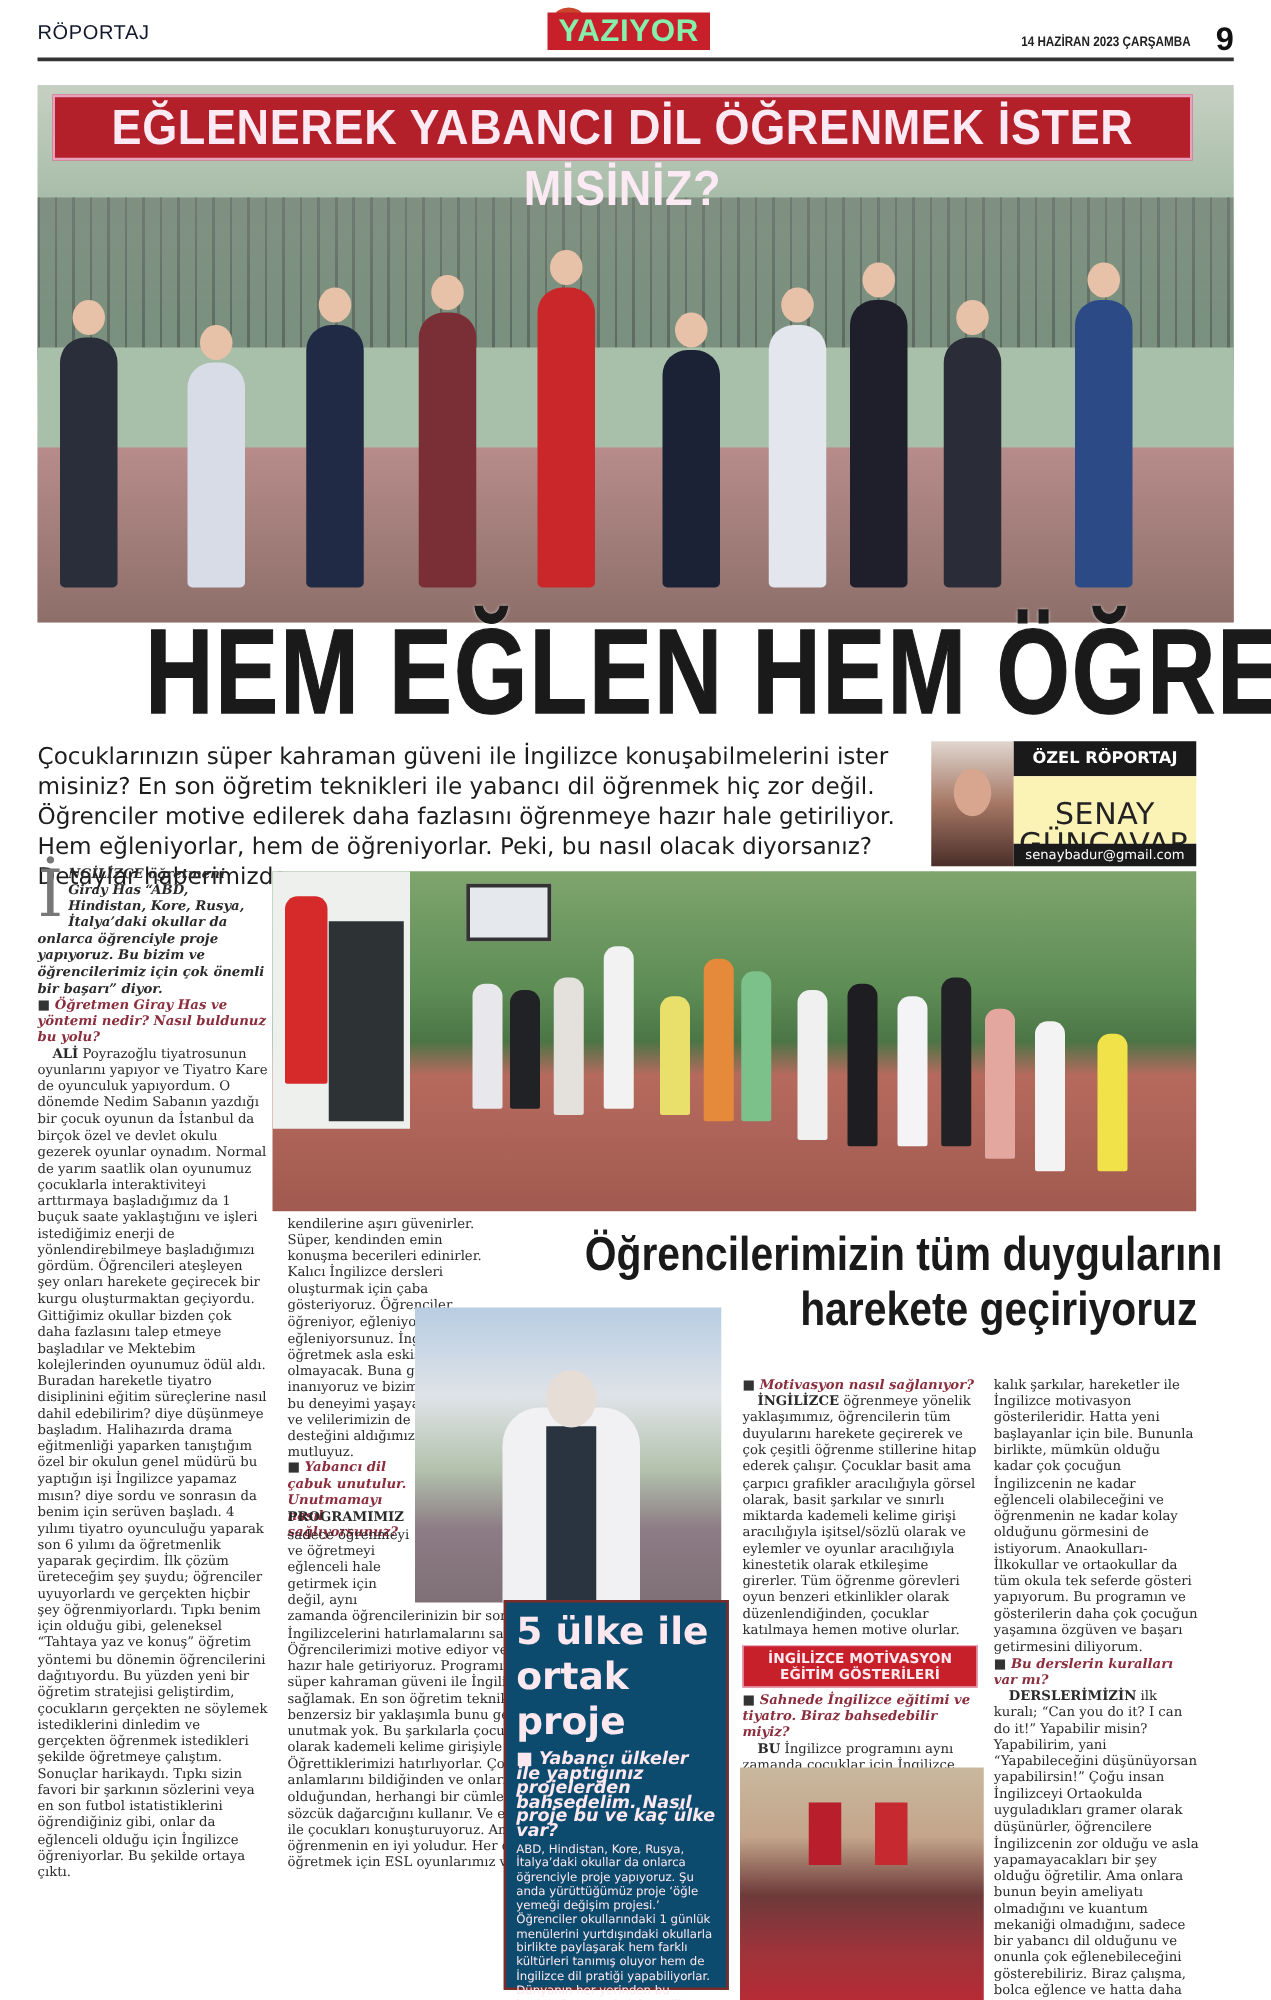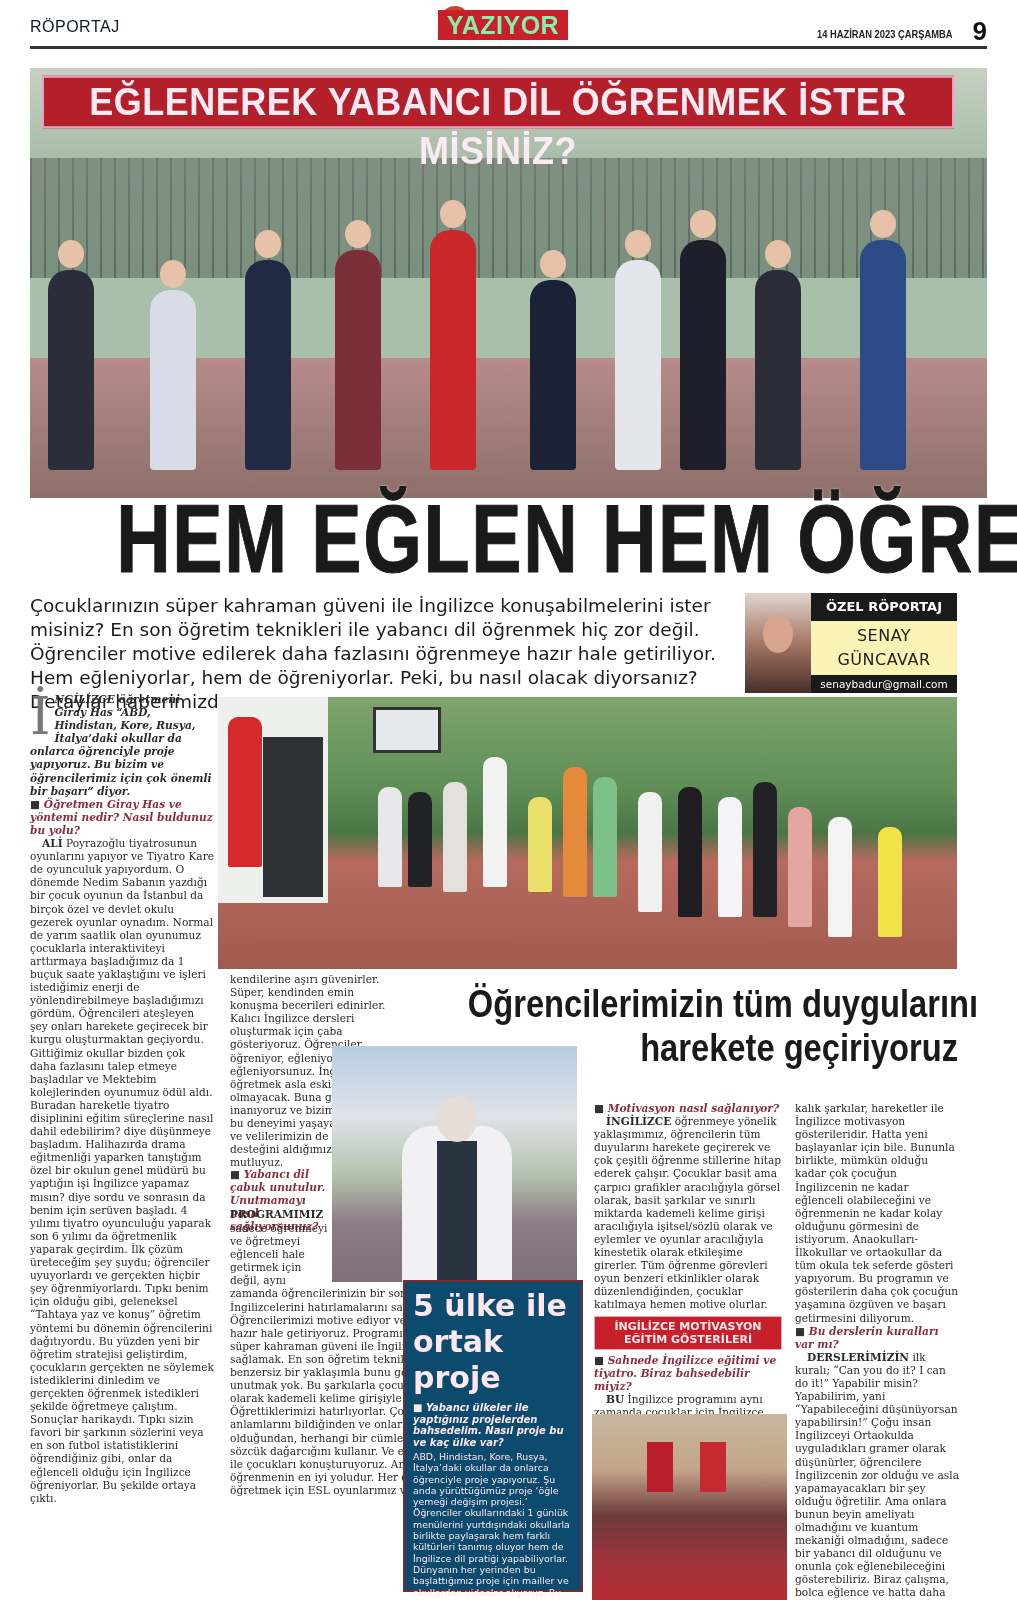--- a/index.html
+++ b/index.html
@@ -21,21 +21,21 @@
 #hero .kid{position:absolute;bottom:28px;width:46px;border-radius:20px 20px 4px 4px}
 #hero .kid::before{content:"";position:absolute;left:10px;top:-30px;width:26px;height:28px;border-radius:50%;background:#e8c2a8}
 #banner{left:42px;top:78px;width:912px;height:48px;background:#b3202a;border:2px solid #e9a1c0;color:#fbe9f3;font-family:"Liberation Sans",sans-serif;font-weight:bold;font-size:36px;line-height:44px;text-align:center;letter-spacing:0.5px;transform:scaleY(1.1)}
 #headline{left:30px;top:492px;width:957px;height:92px;text-align:center;font-family:"Liberation Sans",sans-serif;font-weight:900;font-size:92px;line-height:92px;color:#1a1a1a;letter-spacing:2px;transform:scaleX(0.82) scaleY(1.05);transform-origin:center;white-space:nowrap;-webkit-text-stroke:1px #1a1a1a;text-shadow:0 0 3px #fff}
 
 #intro{left:30px;top:594px;width:712px;font-family:"DejaVu Sans",sans-serif;font-size:18.5px;line-height:24px;color:#1c1c1c}
 #author{left:745px;top:593px;width:212px;height:100px}
 #author .photo{position:absolute;left:0;top:0;width:66px;height:100px;background:linear-gradient(180deg,#e0d6cf,#a57764 50%,#4a2e2a)}
 #author .photo::before{content:"";position:absolute;left:18px;top:22px;width:30px;height:38px;border-radius:50%;background:#d8a58e}
 #author .label{position:absolute;left:66px;top:0;width:146px;height:28px;background:#1a1a1a;color:#fff;font-family:"DejaVu Sans",sans-serif;font-size:13px;font-weight:bold;text-align:center;line-height:28px}
-#author .name{position:absolute;left:66px;top:28px;width:146px;height:54px;background:#fbf2b6;color:#222;font-family:"DejaVu Sans",sans-serif;font-size:16px;text-align:center;line-height:24px;padding-top:3px;letter-spacing:0.5px}
+#author .name{position:absolute;left:66px;top:28px;width:146px;height:54px;background:#fbf2b6;color:#222;font-family:"DejaVu Sans",sans-serif;font-size:24px;text-align:center;line-height:24px;padding-top:18px;letter-spacing:0.5px}
 #author .mail{position:absolute;left:66px;top:82px;width:146px;height:18px;background:#1a1a1a;color:#fff;font-family:"DejaVu Sans",sans-serif;font-size:10.5px;text-align:center;line-height:18px}
 
 .col{position:absolute;font-family:"DejaVu Serif",serif;font-size:10.6px;line-height:13.1px;color:#2a2a2a;text-align:left}
 .col p{margin-bottom:0}
 .q{color:#8b2d3c;font-style:italic;font-weight:bold}
 .q::before{content:"■ ";color:#333;font-style:normal}
 .lead{font-weight:bold}
 .drop{float:left;font-size:52px;line-height:46px;color:#777;margin-right:4px;font-family:"DejaVu Serif",serif}
 .intro-b{font-style:italic;font-weight:bold}
 .sub{background:#c8202a;color:#fde9ef;font-family:"DejaVu Sans",sans-serif;font-weight:bold;font-size:11px;text-align:center;line-height:13px;padding:3px 0;margin:4px 0;border:1px solid #e8a6c0}
@@ -45,21 +45,21 @@
 #photo2 .door{position:absolute;left:45px;top:40px;width:60px;height:160px;background:#2d3235}
 #photo2 .board{position:absolute;left:155px;top:10px;width:68px;height:46px;border:3px solid #333;background:#e5e8ec}
 #photo2 .kid{position:absolute;width:24px;border-radius:10px 10px 2px 2px}
 #headline2{left:388px;top:982px;width:570px;font-family:"Liberation Sans",sans-serif;font-weight:900;font-size:38px;line-height:44px;color:#1a1a1a;text-align:right;transform:scaleX(0.86);transform-origin:right;white-space:nowrap}
 #photo3{left:332px;top:1046px;width:245px;height:236px;overflow:hidden;background:linear-gradient(180deg,#b8cde3 0%,#dfe3e8 30%,#b3c2ad 55%,#8d7c85 75%,#7f6f76 100%)}
 #photo3 .coat{position:absolute;left:70px;top:80px;width:110px;height:160px;background:#f1f1f3;border-radius:30px 30px 0 0}
 #photo3 .shirt{position:absolute;left:105px;top:95px;width:40px;height:140px;background:#2a3340}
 #photo3 .head{position:absolute;left:105px;top:50px;width:40px;height:46px;border-radius:50%;background:#e6ddd6}
 #redbox{left:403px;top:1280px;width:180px;height:312px;background:#0c4a6e;border:2px solid #7a2b2a;padding:6px 8px;color:#fde8ef;font-family:"DejaVu Sans",sans-serif}
 #redbox .t{font-weight:bold;font-size:30px;line-height:36px;color:#fde8ef;margin-bottom:6px}
-#redbox .rq{font-size:10px;line-height:11.5px;font-weight:bold;font-style:italic;margin-bottom:3px}
+#redbox .rq{font-size:14px;line-height:11.5px;font-weight:bold;font-style:italic;margin-bottom:3px}
 #redbox .rq::before{content:"■ ";font-style:normal}
 #redbox .rb{font-size:9.4px;line-height:11.3px}
 #photo4{left:592px;top:1414px;width:195px;height:186px;overflow:hidden;background:linear-gradient(180deg,#c9b89e 0%,#c3a58a 30%,#6d3a3a 55%,#a0333a 80%,#b62b35 100%)}
 #photo4 .curtain{position:absolute;top:28px;width:26px;height:50px;background:#b81e2b}
 </style>
 </head>
 <body>
 
 <div id="section" class="abs">RÖPORTAJ</div>
 <div id="logo" class="abs">

